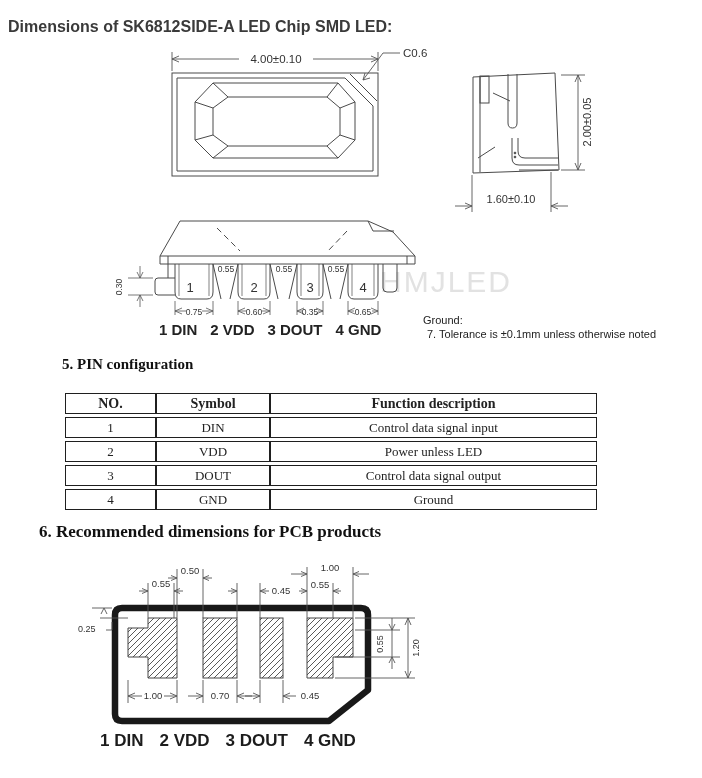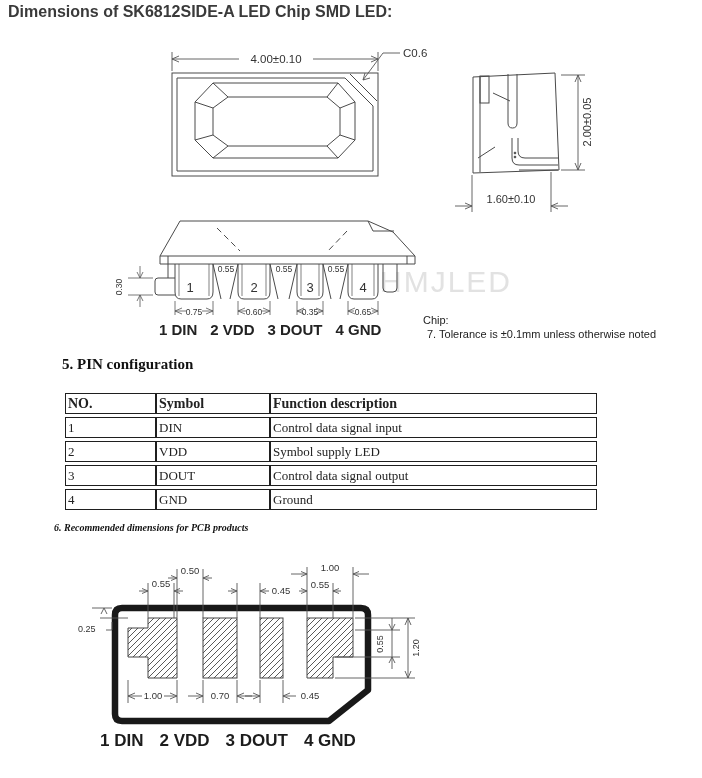--- a/index.html
+++ b/index.html
@@ -1,35 +1,35 @@
 <!DOCTYPE html>
 <html><head>
 <meta charset="utf-8">
 <style>
   html,body{margin:0;padding:0;}
   body{
     width:702px;height:778px;position:relative;background:#ffffff;
     font-family:"Liberation Sans",sans-serif;color:#222;overflow:hidden;
   }
   .abs{position:absolute;}
-  .page-title{left:8px;top:3px;font-size:16px;font-weight:700;color:#3a3a3a;}
+  .page-title{left:8px;top:18px;font-size:16px;font-weight:700;color:#3a3a3a;}
   .watermark{left:380px;top:265px;font-size:30px;font-weight:400;color:#e2e2e2;letter-spacing:2px;z-index:0;}
   svg.draw{z-index:1;}
   .notes{left:423px;top:314px;font-size:11px;line-height:13.5px;color:#222;z-index:2;}
   .notes .n-item{padding-left:4px;}
   .fv-labels{left:159px;top:321px;display:flex;gap:13px;font-size:15px;font-weight:700;color:#222;z-index:2;}
   .sec-heading{font-family:"Liberation Serif",serif;font-weight:700;color:#111;text-align:right;}
   .sec5{left:62px;top:356px;font-size:15px;}
-  .sec6{left:54px;top:522px;font-size:10px;font-style:italic;}
+  .sec6{left:39px;top:522px;font-size:17px;}
   table.pin-table{
     left:65px;top:390px;position:absolute;border-collapse:separate;border-spacing:0 3px;
     font-family:"Liberation Serif",serif;table-layout:fixed;
   }
   table.pin-table td,table.pin-table th{
-    border:1.6px solid #1f1f1f;text-align:left;vertical-align:middle;
+    border:1.6px solid #1f1f1f;text-align:center;vertical-align:middle;
     height:19px;padding:0 2px;background:#fff;
   }
   table.pin-table th{font-size:14px;font-weight:700;}
   table.pin-table td{font-size:13px;}
   .col-no{width:85px;}.col-sym{width:108px;}.col-fn{width:321px;}
   .pcb-labels{left:100px;top:731px;display:flex;gap:16px;font-size:17px;font-weight:700;color:#1c1c1c;z-index:2;}
   text{fill:#333;font-family:"Liberation Sans",sans-serif;}
 </style>
 </head>
 <body>
@@ -126,42 +126,42 @@
 </svg>
 
 <div class="abs fv-labels">
   <span>1 DIN</span>
   <span>2 VDD</span>
   <span>3 DOUT</span>
   <span>4 GND</span>
 </div>
 
 <div class="abs notes">
-  <div>Chip:</div>
+  <div>Ground:</div>
   <div class="n-item">7. Tolerance is ±0.1mm unless otherwise noted</div>
 </div>
 
 <div class="abs sec-heading sec5">5. PIN configuration</div>
 
 <table class="pin-table">
   <tbody>
       <tr>
     <th class="col-no">NO.</th>
     <th class="col-sym">Symbol</th>
     <th class="col-fn">Function description</th>
   </tr>
   <tr>
     <td>1</td>
     <td>DIN</td>
     <td>Control data signal input</td>
   </tr>
   <tr>
     <td>2</td>
     <td>VDD</td>
-    <td>Symbol supply LED</td>
+    <td>Power unless LED</td>
   </tr>
   <tr>
     <td>3</td>
     <td>DOUT</td>
     <td>Control data signal output</td>
   </tr>
   <tr>
     <td>4</td>
     <td>GND</td>
     <td>Ground</td>

